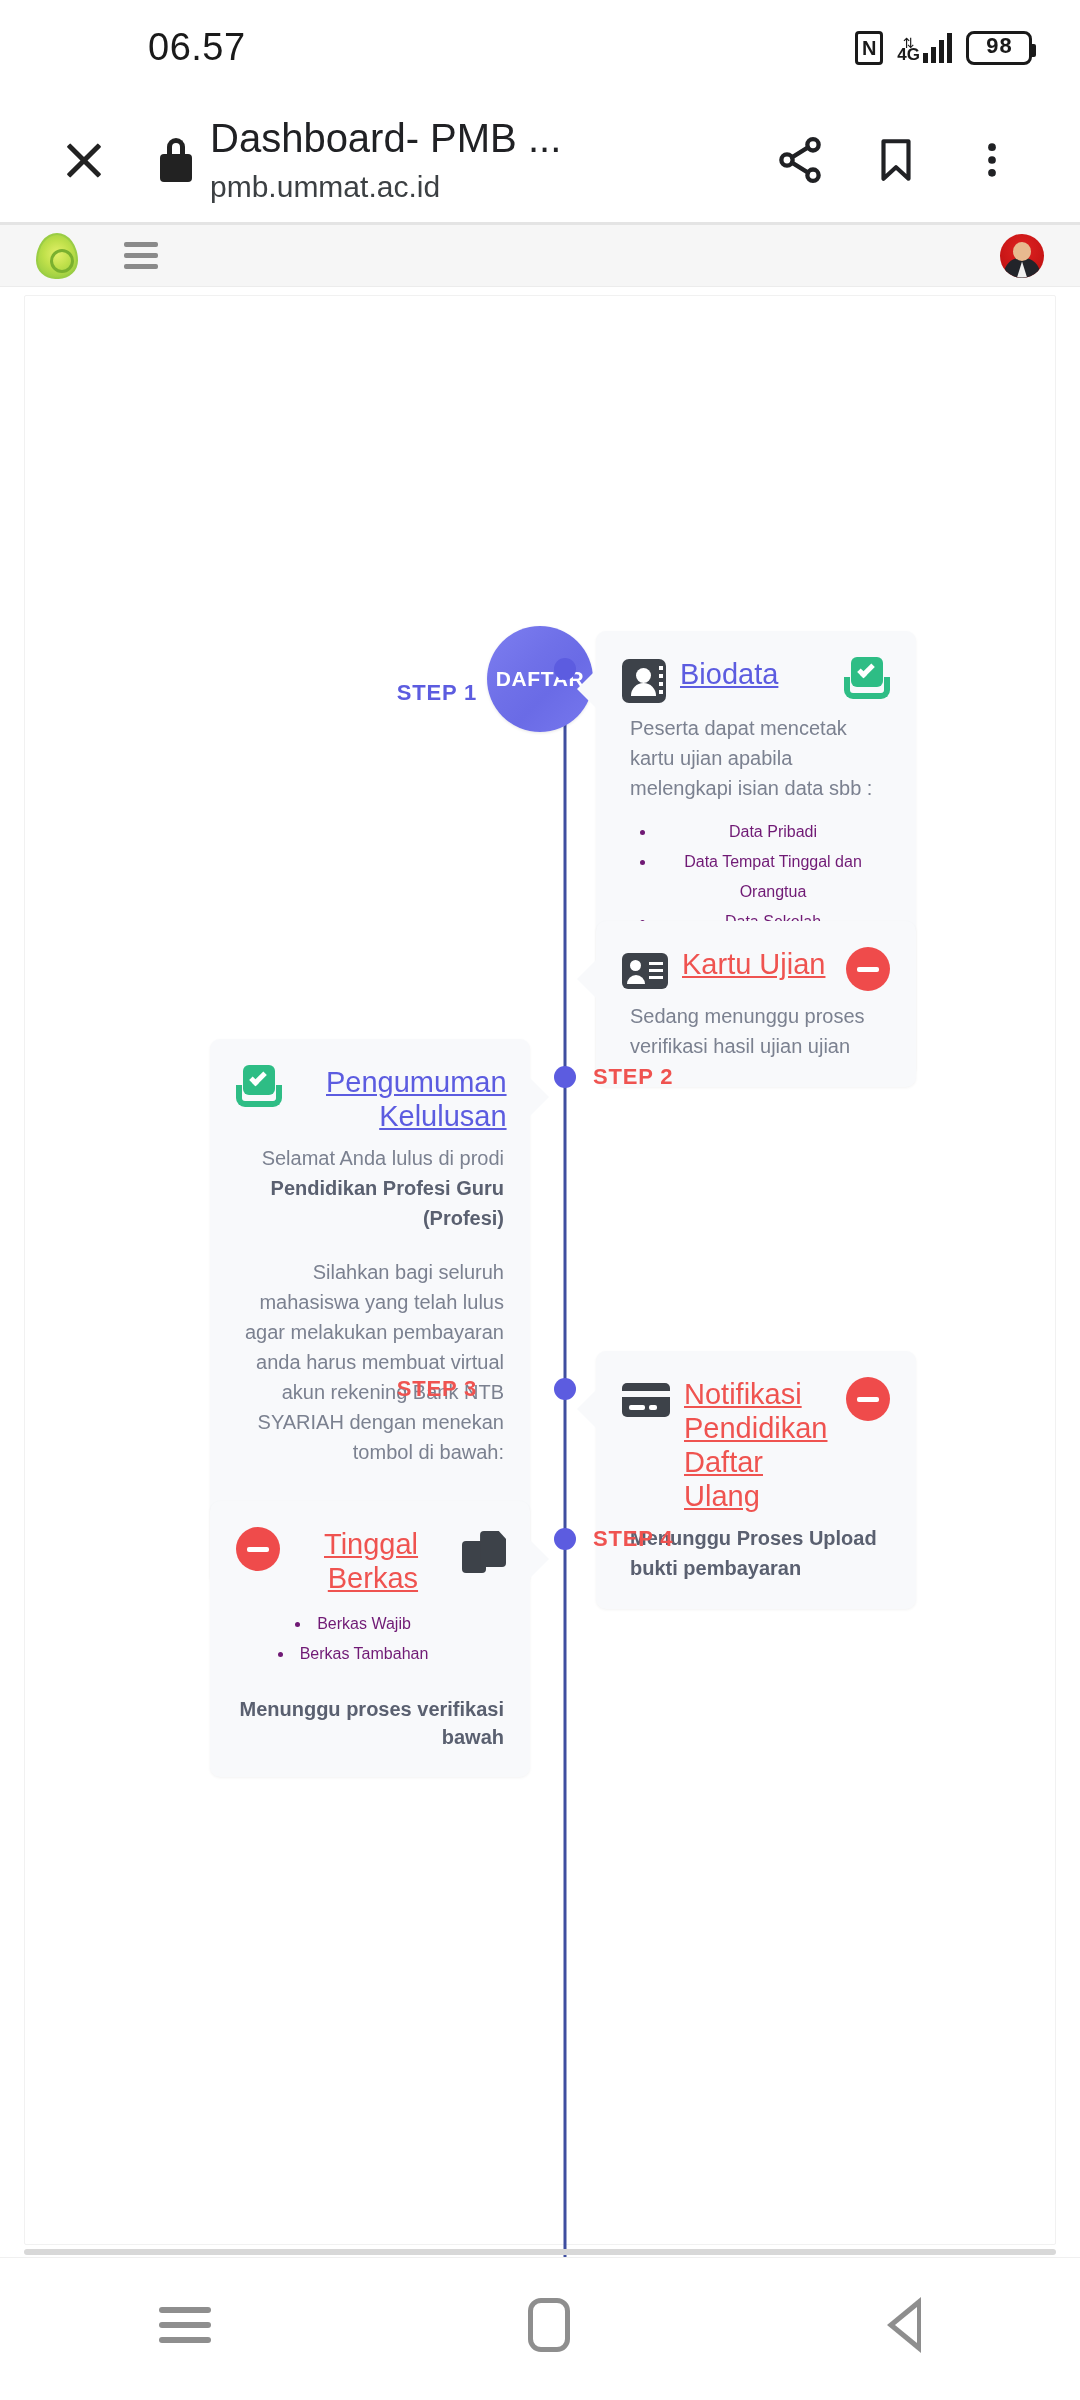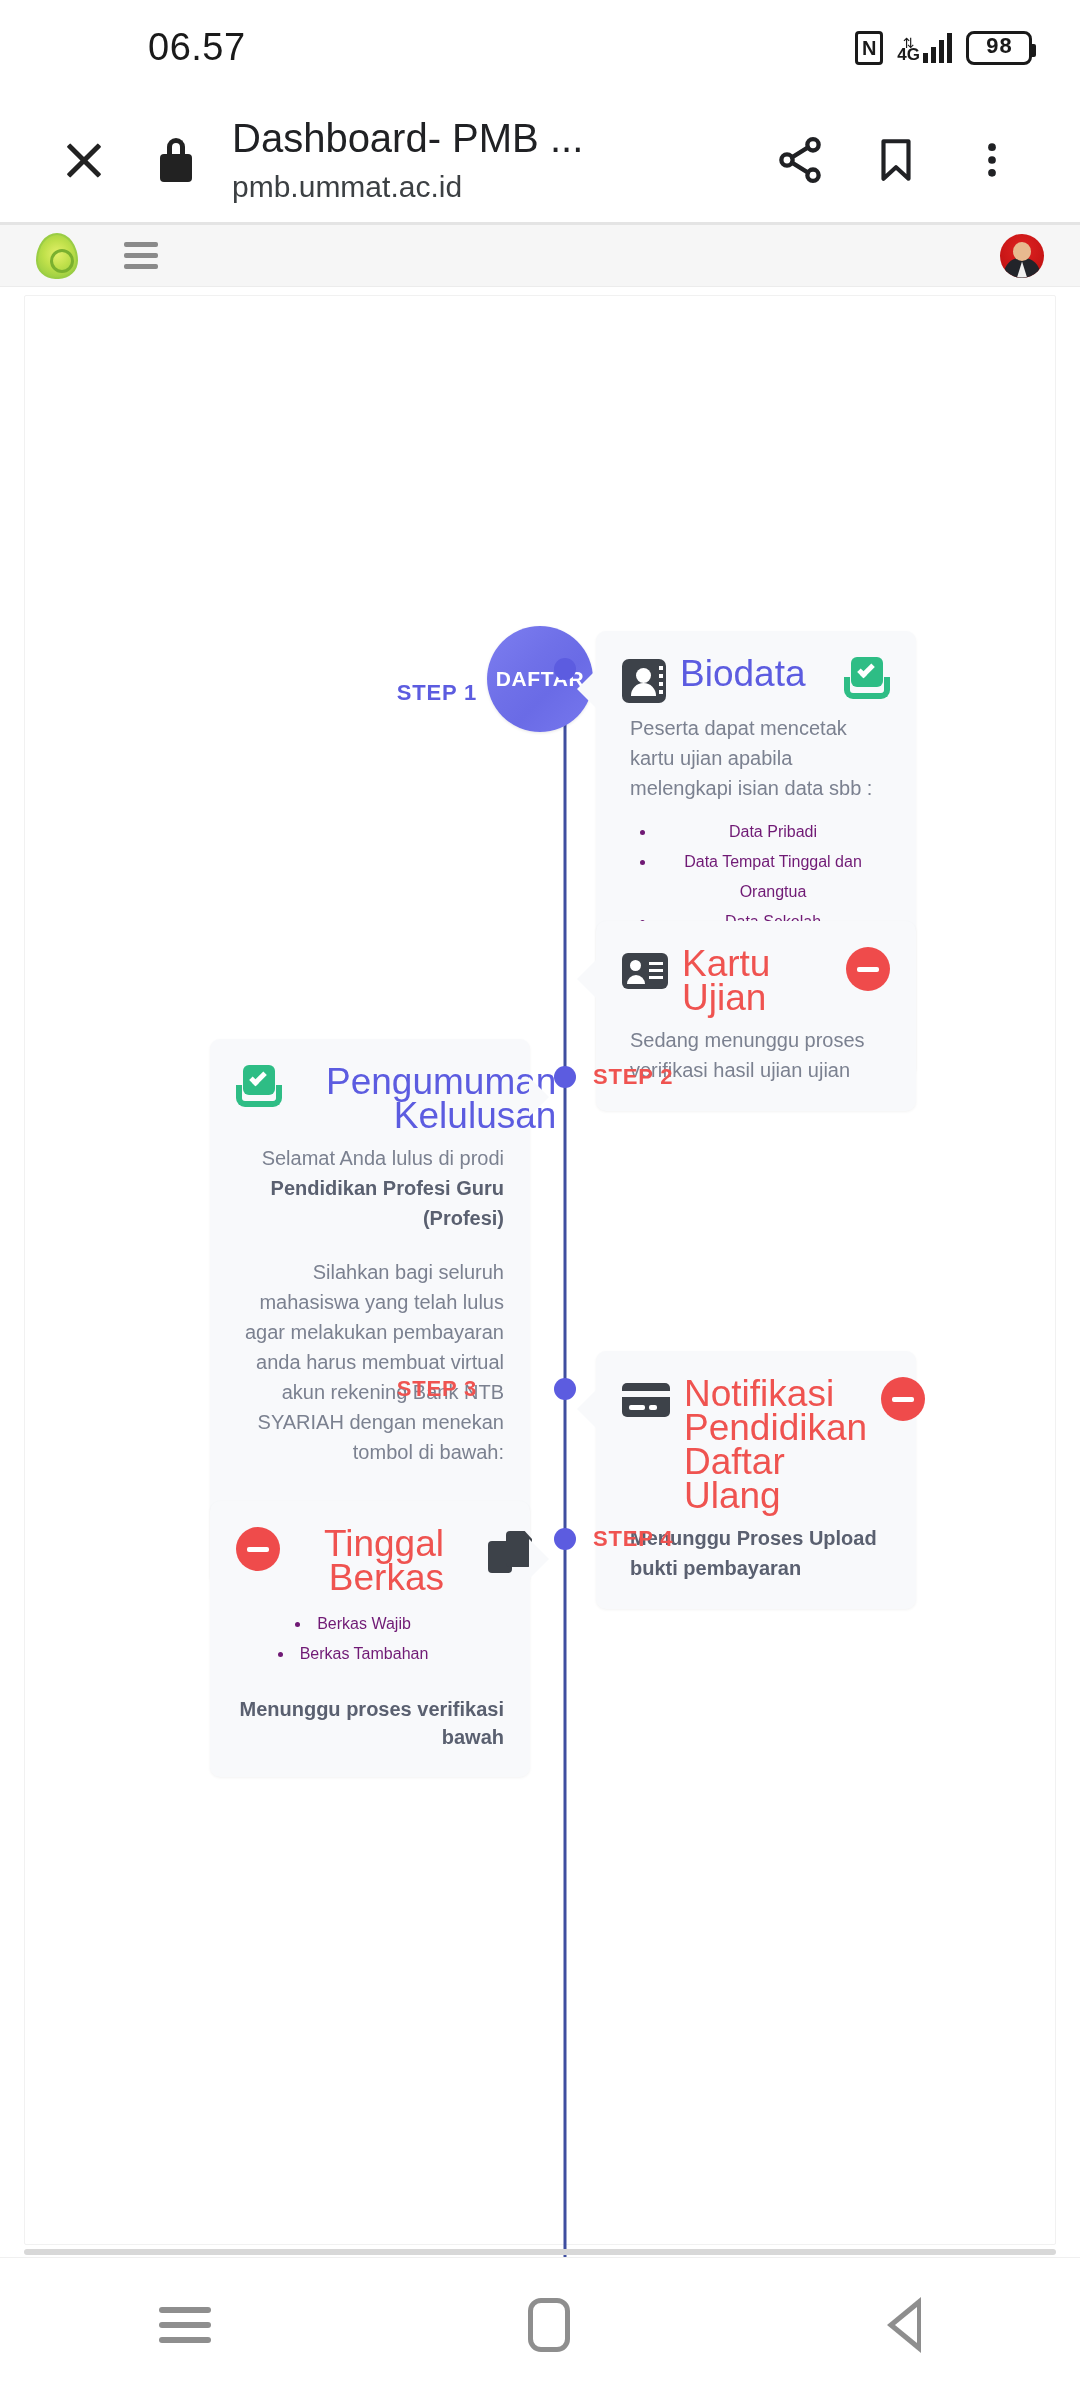--- a/index.html
+++ b/index.html
@@ -63,21 +63,21 @@
     content:"";position:absolute;left:10px;top:30px;width:44px;height:5px;
     background:#222;border-radius:1px;
   }
   .bb-close:before{transform:rotate(45deg);}
   .bb-close:after{transform:rotate(-45deg);}
   .bb-lock{
     margin-left:44px;flex:0 0 auto;width:32px;height:44px;position:relative;
   }
   .bb-lock .body{position:absolute;bottom:0;width:32px;height:28px;background:#222;border-radius:4px;}
   .bb-lock .shackle{position:absolute;top:0;left:7px;width:18px;height:18px;border:5px solid #222;border-bottom:none;border-radius:9px 9px 0 0;}
-  .bb-titles{margin-left:40px;display:flex;flex-direction:column;justify-content:center;flex:1 1 auto;min-width:0;}
+  .bb-titles{margin-left:18px;display:flex;flex-direction:column;justify-content:center;flex:1 1 auto;min-width:0;}
   .bb-title{font-size:40px;color:#202124;white-space:nowrap;overflow:hidden;line-height:50px;}
   .bb-url{font-size:30px;color:#3c4043;line-height:40px;margin-top:4px;}
   .bb-icons{display:flex;align-items:center;gap:0;flex:0 0 auto;}
   .bb-btn{width:96px;height:96px;display:flex;align-items:center;justify-content:center;}
   .bb-sep{ position:absolute; left:0; bottom:0; height:3px; width:1080px; background:#e4e4e4;}
 
   
   .webheader{
     height:62px;width:1080px;background:#f6f6f6;
     display:flex;align-items:center;padding:0 36px;
@@ -158,21 +158,21 @@
   }
   .card.left:after{
     content:"";position:absolute;right:-19px;top:38px;
     border-top:20px solid transparent;border-bottom:20px solid transparent;
     border-left:20px solid #f8f9fb;
   }
 
   .card-head{display:flex;align-items:flex-start;gap:14px;}
   .card.left .card-head{justify-content:flex-start;gap:44px;}
   .card-title{
-    font-size:37px;line-height:34px;font-weight:400;flex:1 1 auto;
+    font-size:29px;line-height:34px;font-weight:400;flex:1 1 auto;text-decoration:underline;
   }
   .card-title.indigo{color:#5c5ce0;}
   .card-title.red{color:#ef5350;}
   .card.left .card-title{text-align:right;}
 
   .card-body{
     font-size:20px;line-height:30px;color:#7b8190;margin-top:10px;
   }
   .card-body.indent{padding-left:8px;}
   .card-note{

